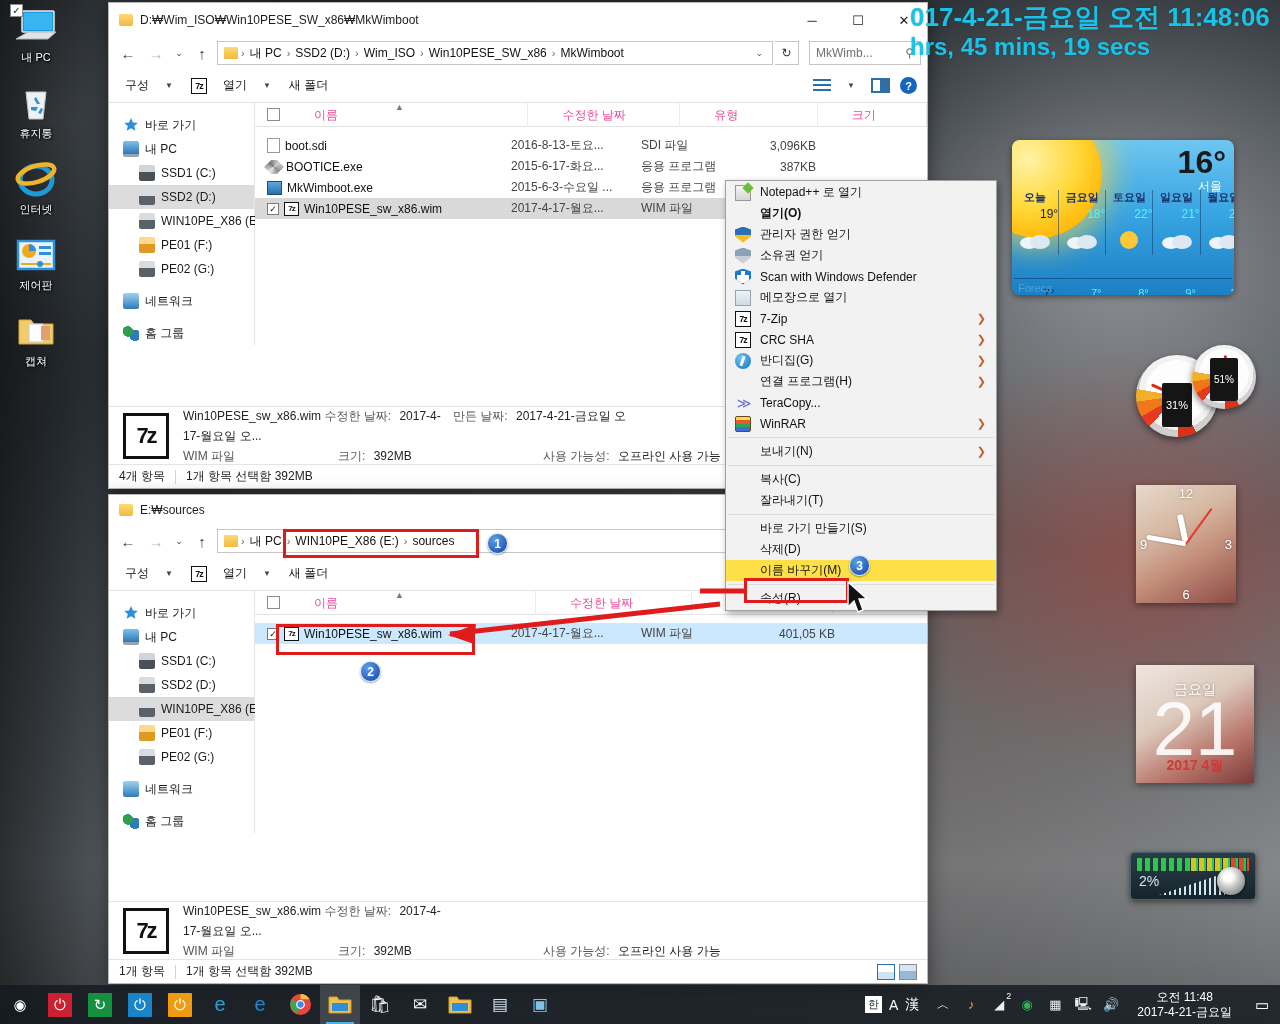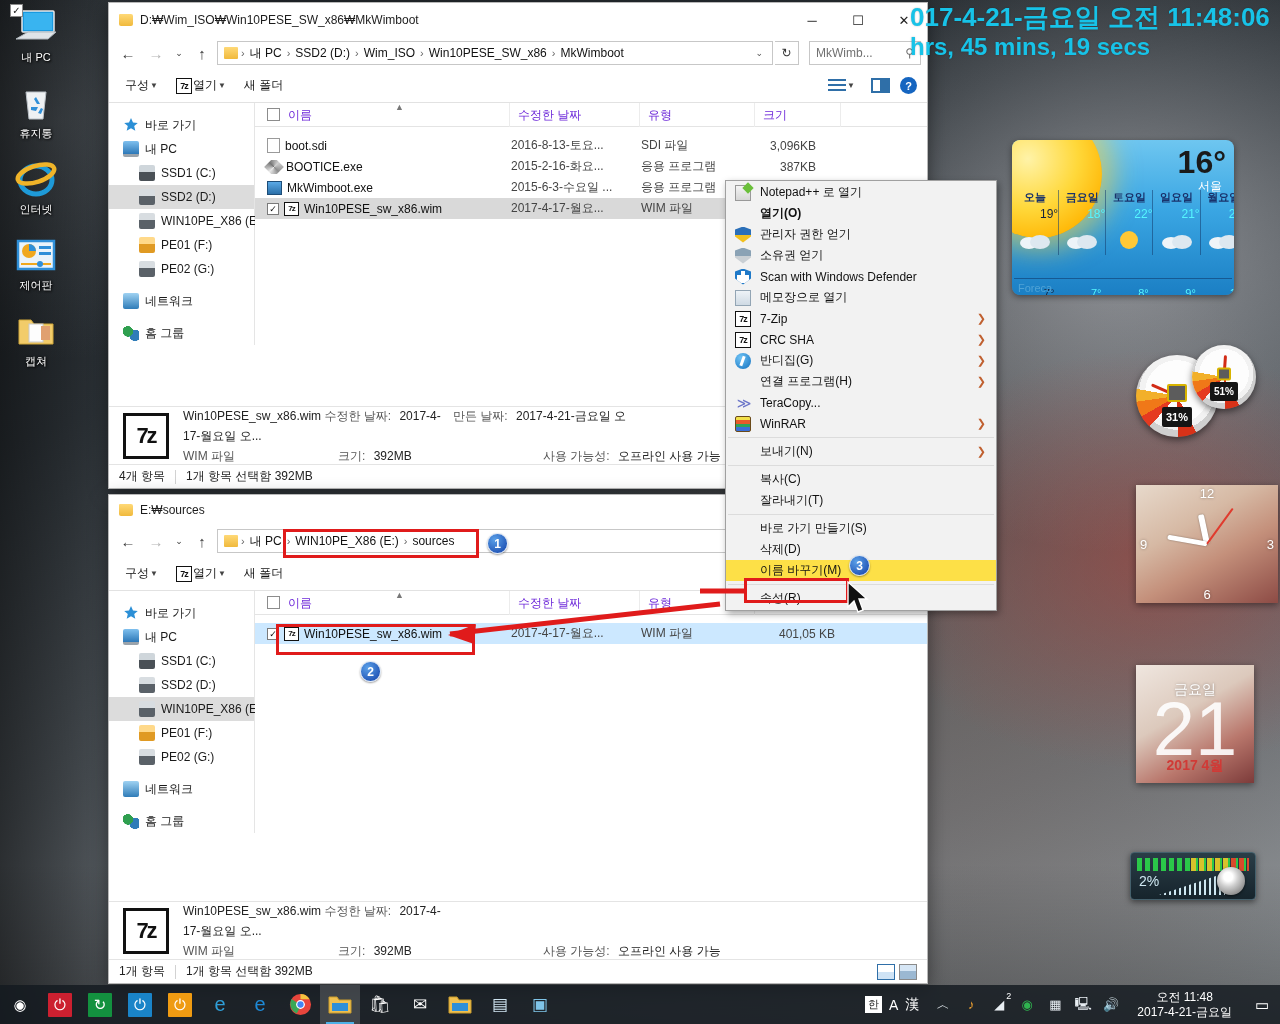--- a/index.html
+++ b/index.html
@@ -85,29 +85,29 @@
     box-shadow:0 3px 7px rgba(0,0,0,.5);
   }
   .gauge .chip{
     position:absolute; left:50%; top:46%; transform:translate(-50%,-50%);
     width:20px;height:18px;background:#5c5c5c;border:2px solid #d8b400;border-radius:2px;
   }
   .gauge .needle{ position:absolute; left:50%; top:50%; width:3px; height:34%;
     background:#d22b16; transform-origin:bottom center; border-radius:2px;}
   .gauge .val{
     position:absolute; left:50%; bottom:12%; transform:translateX(-50%);
-    background:#151515; color:#fff; font-size:11px; padding:4px 4px; border-radius:2px; white-space:nowrap;font-weight:bold;
+    background:#151515; color:#fff; font-size:11px; padding:16px 4px; border-radius:2px; white-space:nowrap;
   }
   .gauge.big{ left:0; top:10px; width:82px; height:82px;}
   .gauge.small{ left:56px; top:0px; width:64px; height:64px;}
   .gauge.small .chip{width:14px;height:13px;}
   .gauge.small .val{font-size:10px;}
 
   .clockgadget{
-    position:absolute; left:1136px; top:485px; width:142px; height:118px; z-index:2;
+    position:absolute; left:1136px; top:485px; width:100px; height:118px; z-index:2;
     background:linear-gradient(150deg,#e7d9cb 0%, #d6b9a4 35%, #c4907b 60%, #8d4b45 100%);
     box-shadow:0 2px 7px rgba(0,0,0,.45);
   }
   .clockgadget .num{ position:absolute; color:#fff; font-size:13px; text-shadow:0 0 3px rgba(0,0,0,.4);}
   .clockgadget .n12{ top:1px; left:50%; transform:translateX(-50%);}
   .clockgadget .n3{ right:4px; top:50%; transform:translateY(-50%);}
   .clockgadget .n6{ bottom:1px; left:50%; transform:translateX(-50%);}
   .clockgadget .n9{ left:4px; top:50%; transform:translateY(-50%);}
   .hand{ position:absolute; left:50%; top:50%; transform-origin:bottom center; border-radius:2px;}
   .hand.hour{ width:6px; height:30px; background:#fff; transform:translate(-50%,-100%) rotate(-12deg); box-shadow:0 0 2px rgba(0,0,0,.4);}
@@ -166,21 +166,21 @@
   .crumb{ padding:0 4px; font-size:12px; color:#111; white-space:nowrap;}
   .sep{ color:#666; font-size:11px; padding:0 1px;}
   .crumbbox .caret{ margin-left:auto; padding:0 7px; color:#555; font-size:9px;}
   .refresh{ width:24px;height:24px;border:1px solid #c7c7c7; border-left:none; display:flex;align-items:center;justify-content:center;color:#333;}
   .searchbox{
     width:112px;height:24px;border:1px solid #c7c7c7; margin-left:8px; display:flex; align-items:center;
     justify-content:space-between; padding:0 6px; color:#707070; font-size:12px;
   }
 
   .cmdbar{ height:34px; border-bottom:1px solid #e2e2e2; display:flex; align-items:center; padding:0 10px; gap:6px; background:#fff;}
-  .cmditem{ display:flex; align-items:center; gap:1px; padding:3px 6px; font-size:12px; color:#111;}
+  .cmditem{ display:flex; align-items:center; gap:16px; padding:3px 6px; font-size:12px; color:#111;}
   .cmditem .arw{font-size:8px;color:#444;}
   .sevenz{ width:16px;height:16px;border:1.6px solid #111; font-size:9px; font-weight:bold;
            display:flex;align-items:center;justify-content:center; background:#fff; color:#111; letter-spacing:-1px;}
   .cmdright{ margin-left:auto; display:flex; align-items:center; gap:10px;}
   .viewicon{ width:18px;height:14px;
     background:repeating-linear-gradient(180deg,#2f6fa8 0 2px, transparent 2px 5px);
   }
   .helpq{ width:17px;height:17px;border-radius:50%;background:#1565c0;color:#fff;font-size:11px;
           display:flex;align-items:center;justify-content:center;font-weight:bold;}
 
@@ -192,21 +192,21 @@
   .navicn{ width:16px;height:16px;display:inline-block;flex:0 0 16px;}
   .i-pc{ background:linear-gradient(180deg,#7fc0ee,#2d78b8); border-radius:2px; border-bottom:3px solid #9aa3ab;}
   .i-drive{ background:linear-gradient(180deg,#d8dde1 0 45%, #5a6168 45% 100%); border-radius:2px;}
   .i-drive-win{ background:linear-gradient(180deg,#cfd6db 0 45%, #4a5056 45% 100%); border-radius:2px;}
   .i-drive-usb{ background:linear-gradient(180deg,#ffd98a 0 45%, #e09a23 45% 100%); border-radius:2px;}
   .i-net{ background:linear-gradient(180deg,#9fd2f2,#2f7cb8); border-radius:2px;}
   .i-home{ background:radial-gradient(circle at 30% 40%,#2f9f4f 35%, transparent 36%), radial-gradient(circle at 75% 65%,#2f7cb8 35%, transparent 36%);}
 
   .filepane{ flex:1; min-width:0; position:relative; background:#fff;}
   .colhead{ display:flex; height:24px; border-bottom:1px solid #e4e4e4; align-items:center; font-size:12px; color:#333; position:relative;}
-  .colhead .ch{ padding-left:8px; border-right:1px solid #ececec; height:24px; line-height:24px; color:#6d28d9; overflow:hidden; white-space:nowrap;}
+  .colhead .ch{ padding-left:8px; border-right:1px solid #ececec; height:24px; line-height:24px; color:#ec4899; overflow:hidden; white-space:nowrap;margin-left:26px;}
   .colhead .chk{ width:13px;height:13px;border:1px solid #8c8c8c; margin:0 8px 0 12px; flex:0 0 13px;}
   .sortcaret{ position:absolute; left:140px; top:-1px; color:#777; font-size:9px;}
 
   .frow{ display:flex; height:21px; align-items:center; font-size:12px; color:#111; }
   .frow.sel{ background:#cce8ff; }
   .frow.selgray{ background:#d9d9d9; }
   .frow .c-name{ display:flex; align-items:center; gap:5px; padding-left:12px; overflow:hidden; white-space:nowrap;}
   .frow .c-date,.frow .c-type,.frow .c-size{ padding-left:8px; color:#444; white-space:nowrap; overflow:hidden;}
   .frow .c-size{ text-align:right; padding-right:18px;}
   .fchk{ width:12px;height:12px;border:1px solid #7a7a7a;background:#fff; font-size:9px;line-height:10px;text-align:center;color:#111; flex:0 0 12px;}
@@ -578,21 +578,21 @@
             </span>
           <span class="c-date" style="width:130px;">2016-8-13-토요...</span>
           <span class="c-type" style="width:115px;">SDI 파일</span>
           <span class="c-size" style="width:86px;">3,096KB</span>
         </div>
         <div class="frow">
           <span class="c-name" style="width:248px;">
               <span class="ficon-boot"></span>
               <span>BOOTICE.exe</span>
             </span>
-          <span class="c-date" style="width:130px;">2015-2-16-화요...</span>
+          <span class="c-date" style="width:130px;">2015-6-17-화요...</span>
           <span class="c-type" style="width:115px;">응용 프로그램</span>
           <span class="c-size" style="width:86px;">387KB</span>
         </div>
         <div class="frow">
           <span class="c-name" style="width:248px;">
               <span class="ficon-mk"></span>
               <span>MkWimboot.exe</span>
             </span>
           <span class="c-date" style="width:130px;">2015-6-3-수요일 ...</span>
           <span class="c-type" style="width:115px;">응용 프로그램</span>

